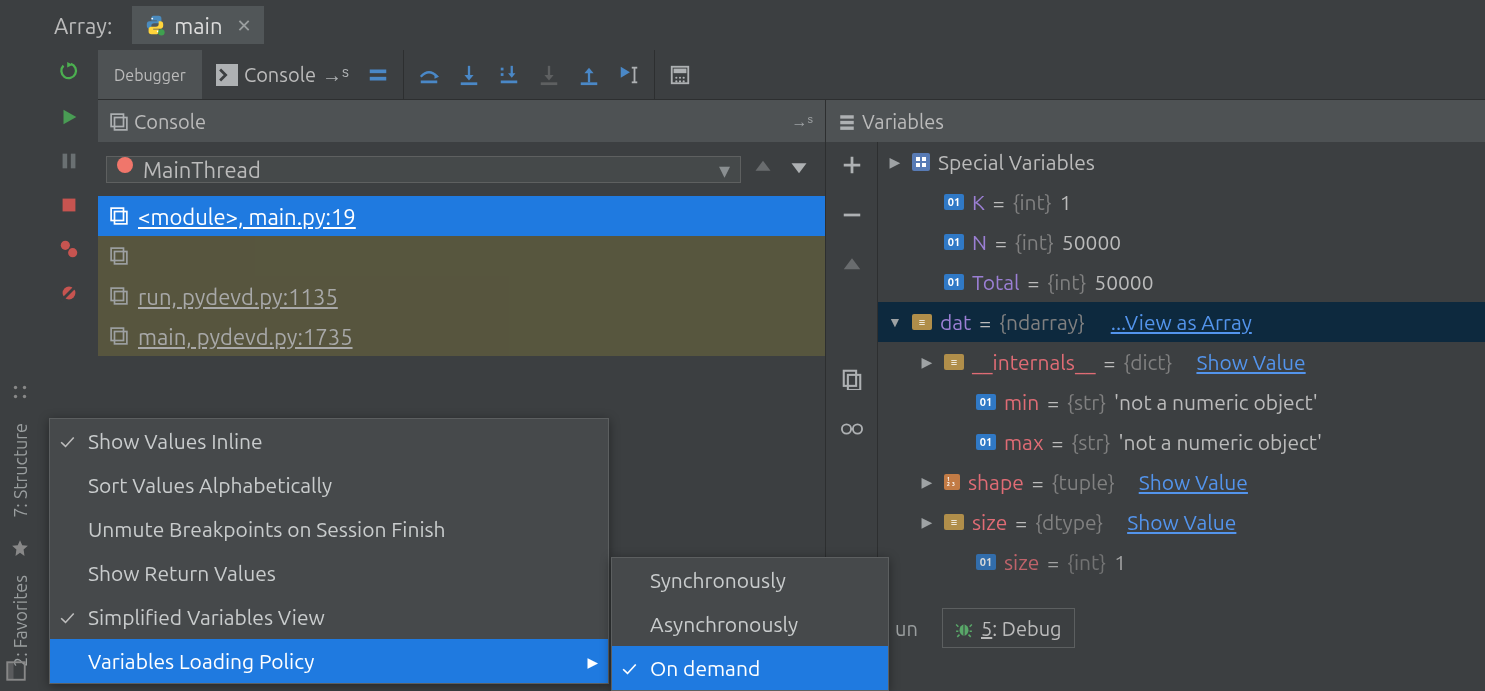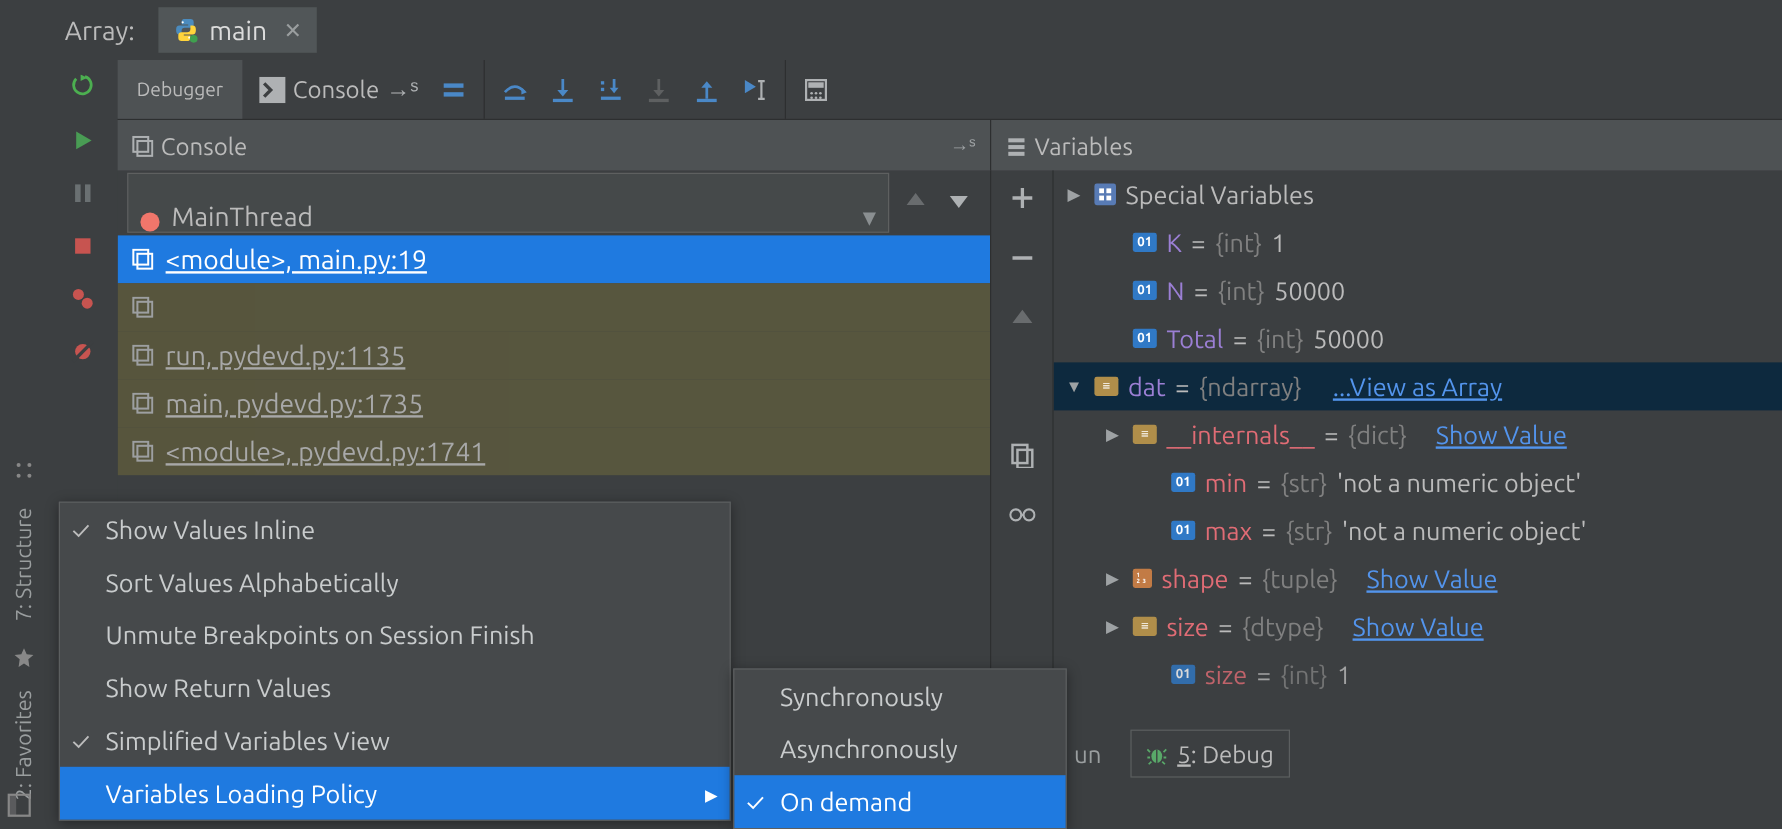--- a/index.html
+++ b/index.html
@@ -143,25 +143,25 @@
   }
   .thread-row {
     height: 54px;
     display: flex;
     align-items: center;
     padding: 0 8px;
     gap: 12px;
   }
   .thread-select {
     flex: 1;
-    height: 50px;
+    height: 27px;
     background: #45494a;
     border: 1px solid #5e6060;
     display: flex;
-    align-items: flex-end;
+    align-items: flex-start;
     padding: 0 10px;
     font-size: 22px;
     color: #bbbbbb;
     gap: 10px;
   }
   .red-dot { width:16px; height:16px; border-radius:50%; background:#f0766b;}
   .dd-caret { margin-left:auto; color:#8a8f91; }
   .nav-arrows { display:flex; gap:16px; padding-right:8px;}
   .nav-arrows svg { width:20px; height:20px; }
   .frames-list {
@@ -499,27 +499,20 @@
               <rect x="4" y="4" width="11" height="11" fill="none" stroke="#aeb1b3" stroke-width="1.5"></rect>
             </svg>
           <span>run, pydevd.py:1135</span>
         </div>
         <div class="frame dim">
           <svg viewBox="0 0 16 16">
               <rect x="1" y="1" width="11" height="11" fill="none" stroke="#aeb1b3" stroke-width="1.5"></rect>
               <rect x="4" y="4" width="11" height="11" fill="none" stroke="#aeb1b3" stroke-width="1.5"></rect>
             </svg>
           <span>main, pydevd.py:1735</span>
-        </div>
-        <div class="frame dim">
-          <svg viewBox="0 0 16 16">
-              <rect x="1" y="1" width="11" height="11" fill="none" stroke="#aeb1b3" stroke-width="1.5"></rect>
-              <rect x="4" y="4" width="11" height="11" fill="none" stroke="#aeb1b3" stroke-width="1.5"></rect>
-            </svg>
-          <span>&lt;module&gt;, pydevd.py:1741</span>
         </div>
       </div>
     </div>
 
     <div class="mid-col">
       <span><svg viewBox="0 0 16 16">
             <path stroke="#aeb1b3" stroke-width="2" d="M8 2v12M2 8h12"></path>
           </svg></span>
       <span><svg viewBox="0 0 16 16">
             <path stroke="#aeb1b3" stroke-width="2" d="M2 8h12"></path>

